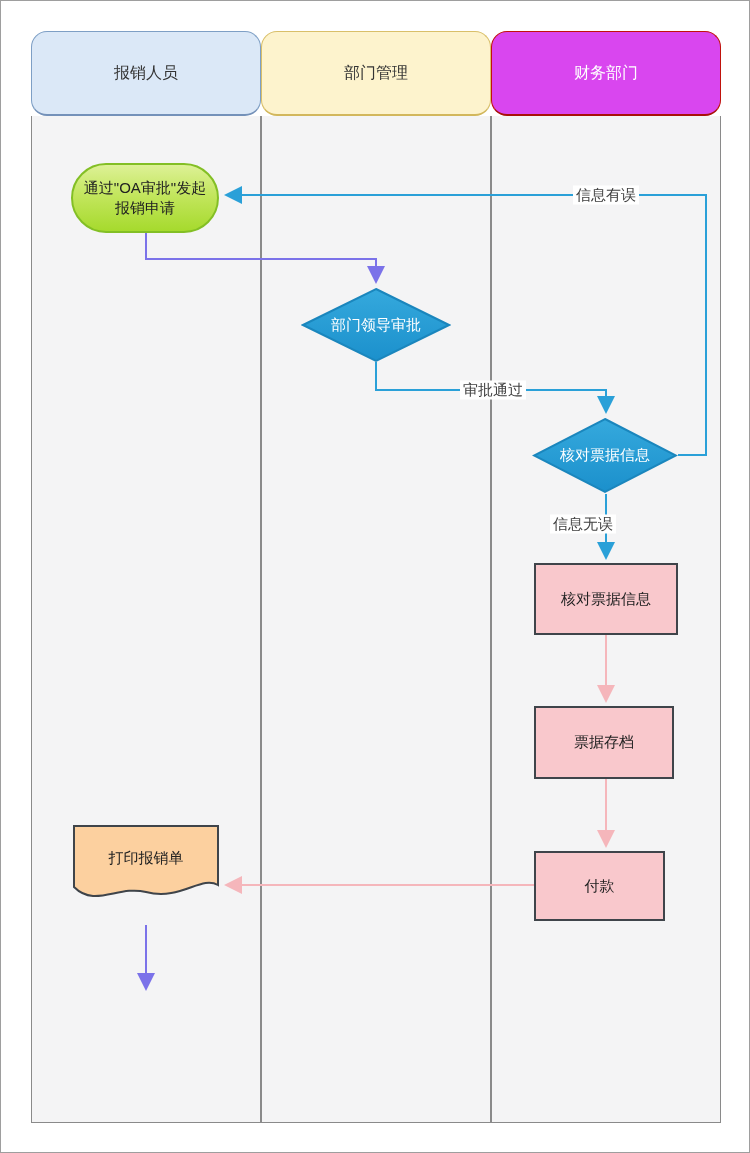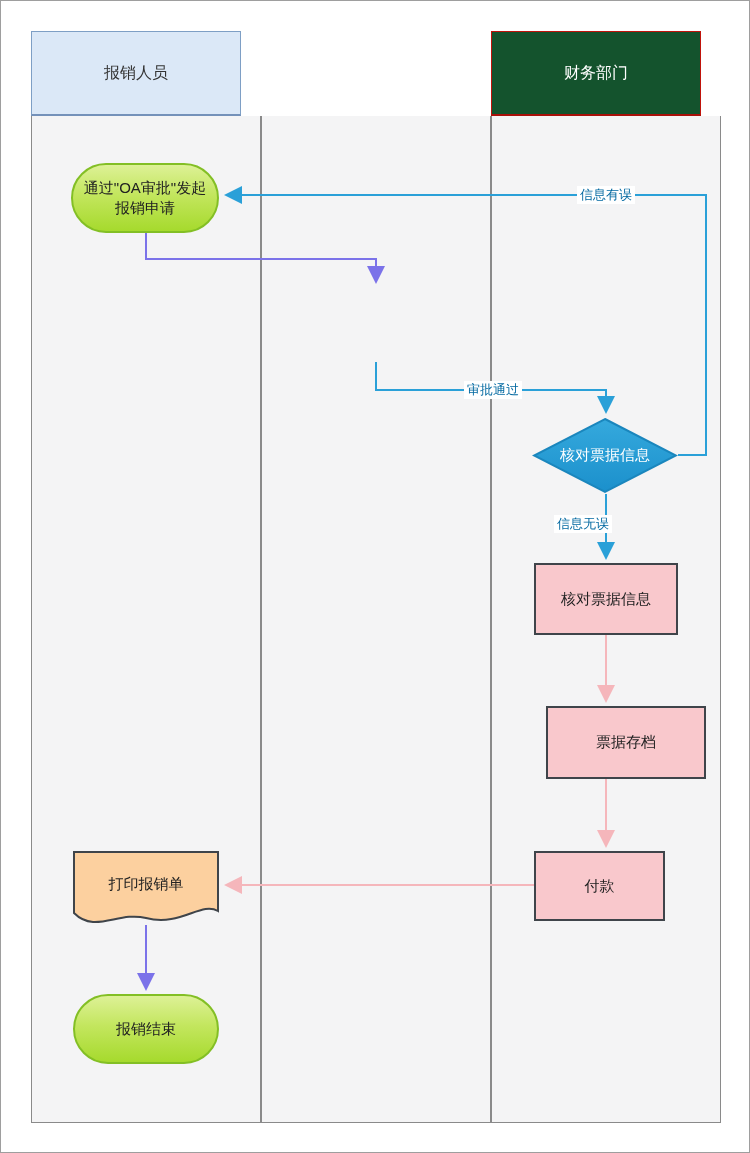--- a/index.html
+++ b/index.html
@@ -8,27 +8,27 @@
     font-family:"Liberation Sans","DejaVu Sans",sans-serif;
     width:750px; height:1153px; position:relative;
   }
   .page {
     position:absolute; left:0; top:0; width:750px; height:1153px;
     background:#ffffff; border:1px solid #9e9e9e;
   }
 
   
   .lane-header {
-    position:absolute; top:30px; height:85px; width:210px;
+    position:absolute; top:30px; height:85px; width:230px;
     display:flex; align-items:center; justify-content:center;
-    font-size:16px; color:#333;
+    font-size:16px; color:#333;border-radius:16px;
   }
   .lane-header.h1 { left:30px;  background:#dbe8f7; border:1px solid #7e9fc5; border-bottom:2px solid #7491b9; }
   .lane-header.h2 { left:260px; background:#fdf3cd; border:1px solid #d9bf6a; border-bottom:2px solid #d2b75c; }
-  .lane-header.h3 { left:490px; background:#14532d; border:1px solid #c0130b; border-bottom:2px solid #a81009; color:#ffffff; }
+  .lane-header.h3 { left:490px; background:#d946ef; border:1px solid #c0130b; border-bottom:2px solid #a81009; color:#ffffff; }
 
   .lane-body {
     position:absolute; left:30px; top:115px; width:690px; height:1007px;
     background:#f4f4f5; border:1px solid #8a8a8a; border-top:none;
   }
   .lane-sep {
     position:absolute; top:115px; height:1007px; width:2px; background:#8a8a8a;
   }
   .sep1 { left:259px; } .sep2 { left:489px; }
 
@@ -50,30 +50,33 @@
   .shape-label {
     position:absolute; inset:0; display:flex; align-items:center; justify-content:center;
     text-align:center; font-size:15px;
   }
   .diamond-label { color:#ffffff; }
   .doc-label { color:#222; padding-bottom:14px; }
 
   
   .edge-label {
     position:absolute; transform:translate(-50%,-50%);
-    background:#ffffff; padding:0 3px; font-size:13px; color:#0369a1; white-space:nowrap;
+    background:#ffffff; padding:0 3px; font-size:15px; color:#404040; white-space:nowrap;
   }
 </style>
 </head>
 <body>
 
 <div class="page">
 
   <div class="lane-header h1">
     <span>报销人员</span>
+  </div>
+  <div class="lane-header h2">
+    <span>部门管理</span>
   </div>
   <div class="lane-header h3">
     <span>财务部门</span>
   </div>
 
   <div class="lane-body"></div>
   <div class="lane-sep sep1"></div>
   <div class="lane-sep sep2"></div>
 
   <svg class="wires" viewBox="0 0 750 1153">
@@ -107,48 +110,51 @@
 
     <polyline points="533,884 226,884" fill="none" stroke="#f5b6bb" stroke-width="2" marker-end="url(#arr-pink)"></polyline>
 
     <polyline points="145,924 145,987" fill="none" stroke="#7b72e9" stroke-width="2" marker-end="url(#arr-purple)"></polyline>
   </svg>
 
   <div class="node stadium" style="left:70px; top:162px; width:148px; height:70px;">
     <span>通过"OA审批"发起报销申请</span>
   </div>
 
+  <div class="shape-node" style="left:300px; top:286px; width:150px; height:76px;">
+    <svg width="150" height="76" viewBox="0 0 150 76">
+      <polygon points="75,2 148,38 75,74 2,38" fill="url(#diamond-grad)" stroke="#1a86bd" stroke-width="2"></polygon>
+    </svg>
+    <div class="shape-label diamond-label">部门领导审批</div>
+  </div>
 
   <div class="shape-node" style="left:531px; top:416px; width:146px; height:77px;">
     <svg width="146" height="77" viewBox="0 0 146 77">
       <polygon points="73,2 144,38.5 73,75 2,38.5" fill="url(#diamond-grad)" stroke="#1a86bd" stroke-width="2"></polygon>
     </svg>
     <div class="shape-label diamond-label">核对票据信息</div>
   </div>
 
   <div class="node prect" style="left:533px; top:562px; width:144px; height:72px;">
     <span>核对票据信息</span>
   </div>
 
-  <div class="node prect" style="left:533px; top:705px; width:160px; height:73px;margin-left:12px;">
+  <div class="node prect" style="left:533px; top:705px; width:140px; height:73px;">
     <span>票据存档</span>
   </div>
 
   <div class="node prect" style="left:533px; top:850px; width:131px; height:70px;">
     <span>付款</span>
   </div>
 
-  <div class="shape-node" style="left:72px; top:850px; width:146px; height:80px;padding-left:28px;">
+  <div class="shape-node" style="left:72px; top:824px; width:146px; height:80px;padding-left:28px;">
     <svg width="146" height="80" viewBox="0 0 146 80">
       <path d="M1,1 H145 V60 C128,50 108,76 73,67 C45,60 22,83 1,62 Z" fill="#fcd09f" stroke="#3f444a" stroke-width="2"></path>
     </svg>
     <div class="shape-label doc-label">打印报销单</div>
   </div>
 
-  <div class="node stadium" style="left:72px; top:993px; width:146px; height:70px;">
-    <span>报销结束</span>
-  </div>
 
   <div class="edge-label" style="left:605px; top:194px;">信息有误</div>
   <div class="edge-label" style="left:492px; top:389px;text-align:right;">审批通过</div>
   <div class="edge-label" style="left:582px; top:523px;">信息无误</div>
 
 </div>
 
 </body></html>

